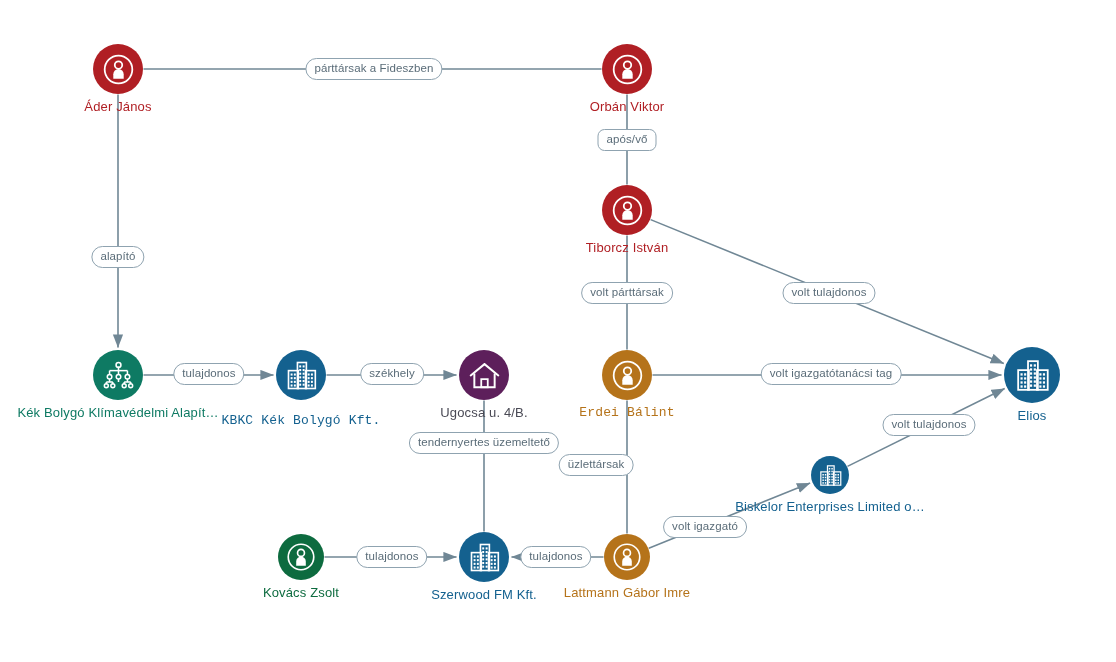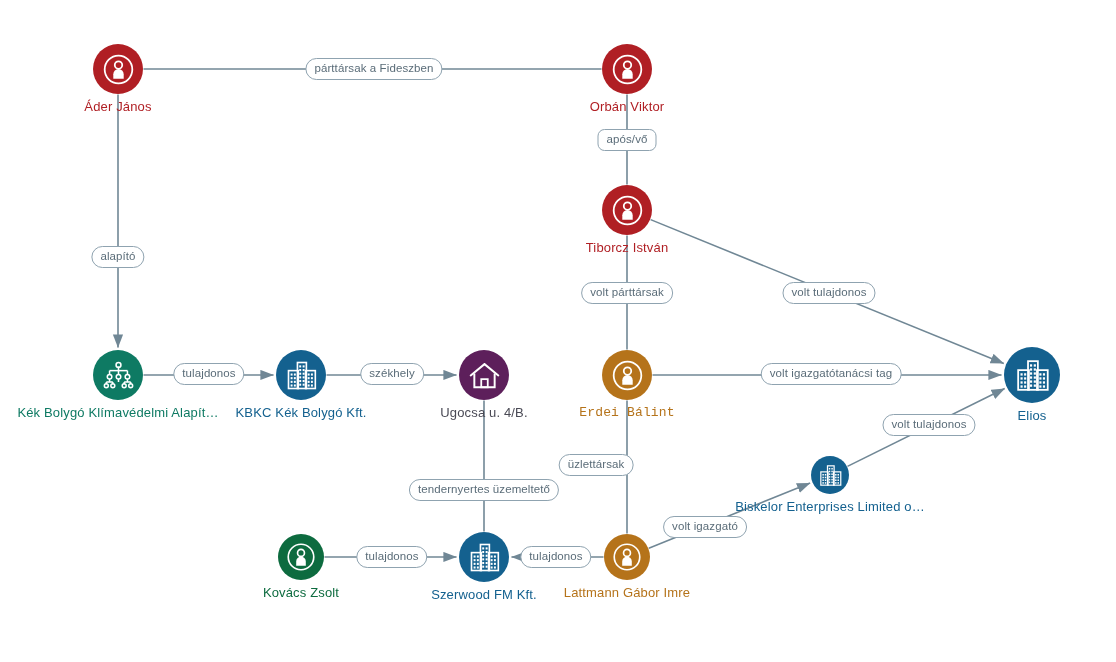--- a/index.html
+++ b/index.html
@@ -197,21 +197,21 @@
               <rect x="35.6" y="21.5" width="2.4" height="2.6"></rect>
               <rect x="31.6" y="26" width="2.4" height="2.6"></rect>
               <rect x="35.6" y="26" width="2.4" height="2.6"></rect>
               <rect x="31.6" y="30.5" width="2.4" height="2.6"></rect>
               <rect x="35.6" y="30.5" width="2.4" height="2.6"></rect>
               <rect x="31.6" y="35" width="2.4" height="2.6"></rect>
               <rect x="35.6" y="35" width="2.4" height="2.6"></rect>
             </g>
           </svg>
         </div>
-        <div class="node-label" style="margin-top: 31px; color: rgb(20, 97, 143);">KBKC Kék Bolygó Kft.</div>
+        <div class="node-label" style="margin-top: 39px; color: rgb(20, 97, 143); font-family: Liberation Mono, monospace;">KBKC Kék Bolygó Kft.</div>
       </div>
       <div class="node" style="left: 484px; top: 375px;">
         <div class="node-circle" style="width: 50px; height: 50px; background: rgb(93, 31, 91);">
           <svg width="39" height="39" viewBox="0 0 48 48" class="node-icon">
             <path d="M24,10 L41,24 M24,10 L7,24" fill="none" stroke="#ffffff" stroke-width="2.4" stroke-linecap="round"></path>
             <path d="M11.5,21.5 v17 h25 v-17" fill="none" stroke="#ffffff" stroke-width="2.4"></path>
             <rect x="20" y="28.5" width="8" height="10" fill="none" stroke="#ffffff" stroke-width="2.2"></rect>
           </svg>
         </div>
         <div class="node-label" style="margin-top: 31px; color: rgb(74, 74, 85);">Ugocsa u. 4/B.</div>
@@ -376,19 +376,19 @@
   <div id="edge-label-layer">
       <div class="edge-label" style="left: 374px; top: 69px;">párttársak a Fideszben</div>
       <div class="edge-label" style="left: 627px; top: 140px; border-radius: 7px;">após/vő</div>
       <div class="edge-label" style="left: 118px; top: 221px; margin-top: 36px;">alapító</div>
       <div class="edge-label" style="left: 209px; top: 374px;">tulajdonos</div>
       <div class="edge-label" style="left: 392px; top: 374px;">székhely</div>
       <div class="edge-label" style="left: 627px; top: 293px;">volt párttársak</div>
       <div class="edge-label" style="left: 829px; top: 293px;">volt tulajdonos</div>
       <div class="edge-label" style="left: 831px; top: 374px;">volt igazgatótanácsi tag</div>
       <div class="edge-label" style="left: 596px; top: 465px;">üzlettársak</div>
-      <div class="edge-label" style="left: 484px; top: 490px;">tendernyertes üzemeltető</div>
+      <div class="edge-label" style="left: 484px; top: 443px;">tendernyertes üzemeltető</div>
       <div class="edge-label" style="left: 392px; top: 557px;">tulajdonos</div>
       <div class="edge-label" style="left: 556px; top: 557px;">tulajdonos</div>
       <div class="edge-label" style="left: 705px; top: 527px;">volt igazgató</div>
       <div class="edge-label" style="left: 929px; top: 425px;">volt tulajdonos</div>
     </div>
 </div>
 
 </body></html>

